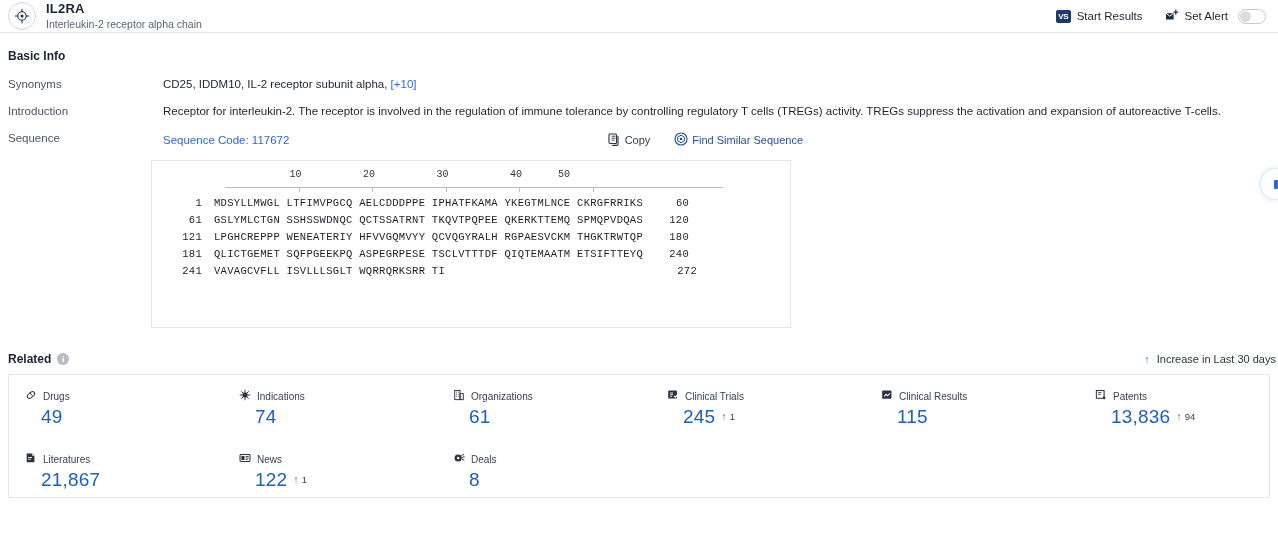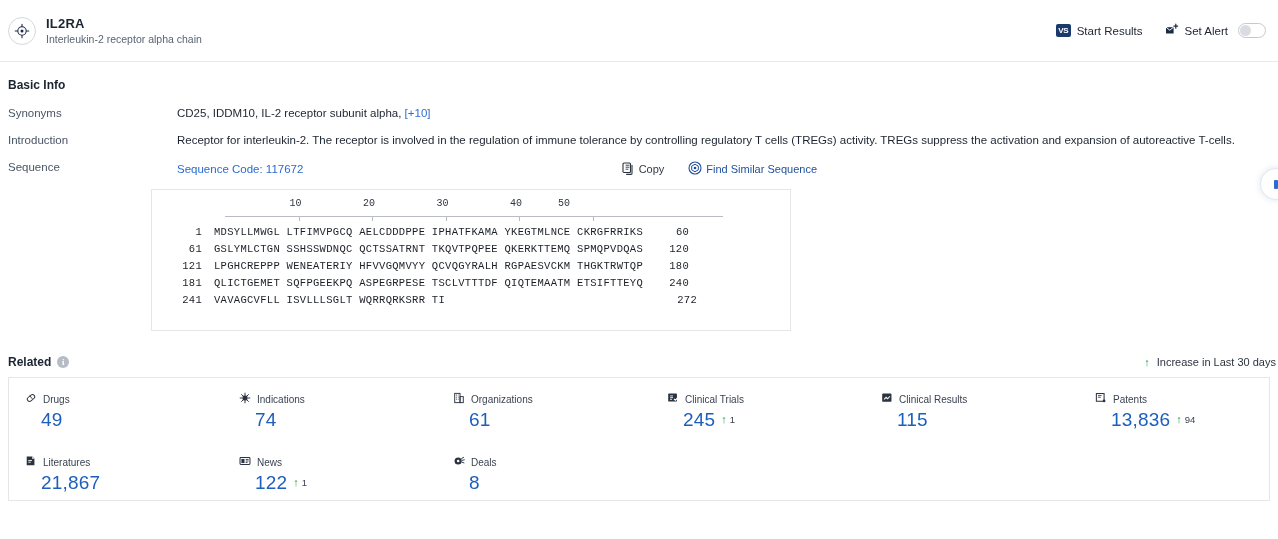--- a/index.html
+++ b/index.html
@@ -6,21 +6,21 @@
   html, body {
     width: 1278px; height: 539px;
     background: #ffffff;
     font-family: "Liberation Sans", sans-serif;
     color: #1a1a1a;
     overflow: hidden;
   }
 
   
   .header {
-    height: 62px;
+    height: 33px;
     border-bottom: 1px solid #e8e8e8;
     display: flex; align-items: center;
     padding: 0 12px 0 8px;
     position: relative;
   }
   .target-icon {
     width: 28px; height: 28px; border-radius: 50%;
     border: 1px solid #d4d8de;
     display: flex; align-items: center; justify-content: center;
     flex: 0 0 auto;
@@ -57,42 +57,42 @@
     background: #d9dde2;
   }
 
   
   .section-title {
     font-size: 12px; font-weight: bold; color: #1b2430;
     padding: 16px 0 0 8px;
   }
   .info-row { display: flex; padding-top: 15px; }
   .info-label {
-    width: 177px; padding-left: 8px;
+    width: 163px; padding-left: 8px;
     font-size: 11.5px; color: #4a5565; flex: 0 0 auto;
   }
   .info-value { font-size: 11.5px; color: #1b2430; }
   .link-blue { color: #2f6fd0; }
   .seq-code { color: #2a6ad4; font-size: 11.5px; }
 
   .seq-head {
     display: flex; align-items: center;
     width: 640px;
   }
   .seq-tools { margin-left: auto; display: flex; gap: 24px; }
   .seq-tool {
     display: flex; align-items: center; gap: 4px;
     font-size: 11px; color: #1f4f9c; cursor: pointer;
   }
   .seq-tool.dark { color: #333b46; }
 
   
   .seq-box {
     margin: 12px 0 0 151px;
-    width: 640px; height: 142px;
+    width: 640px; height: 168px;
     border: 1px solid #e4e6e9;
     background: #fff;
     position: relative;
   }
   .ruler { position: relative; height: 34px; }
   .ruler-line {
     position: absolute; left: 73px; right: 67px; top: 26px;
     height: 1px; background: #b9bcc2;
   }
   .ruler-num {

